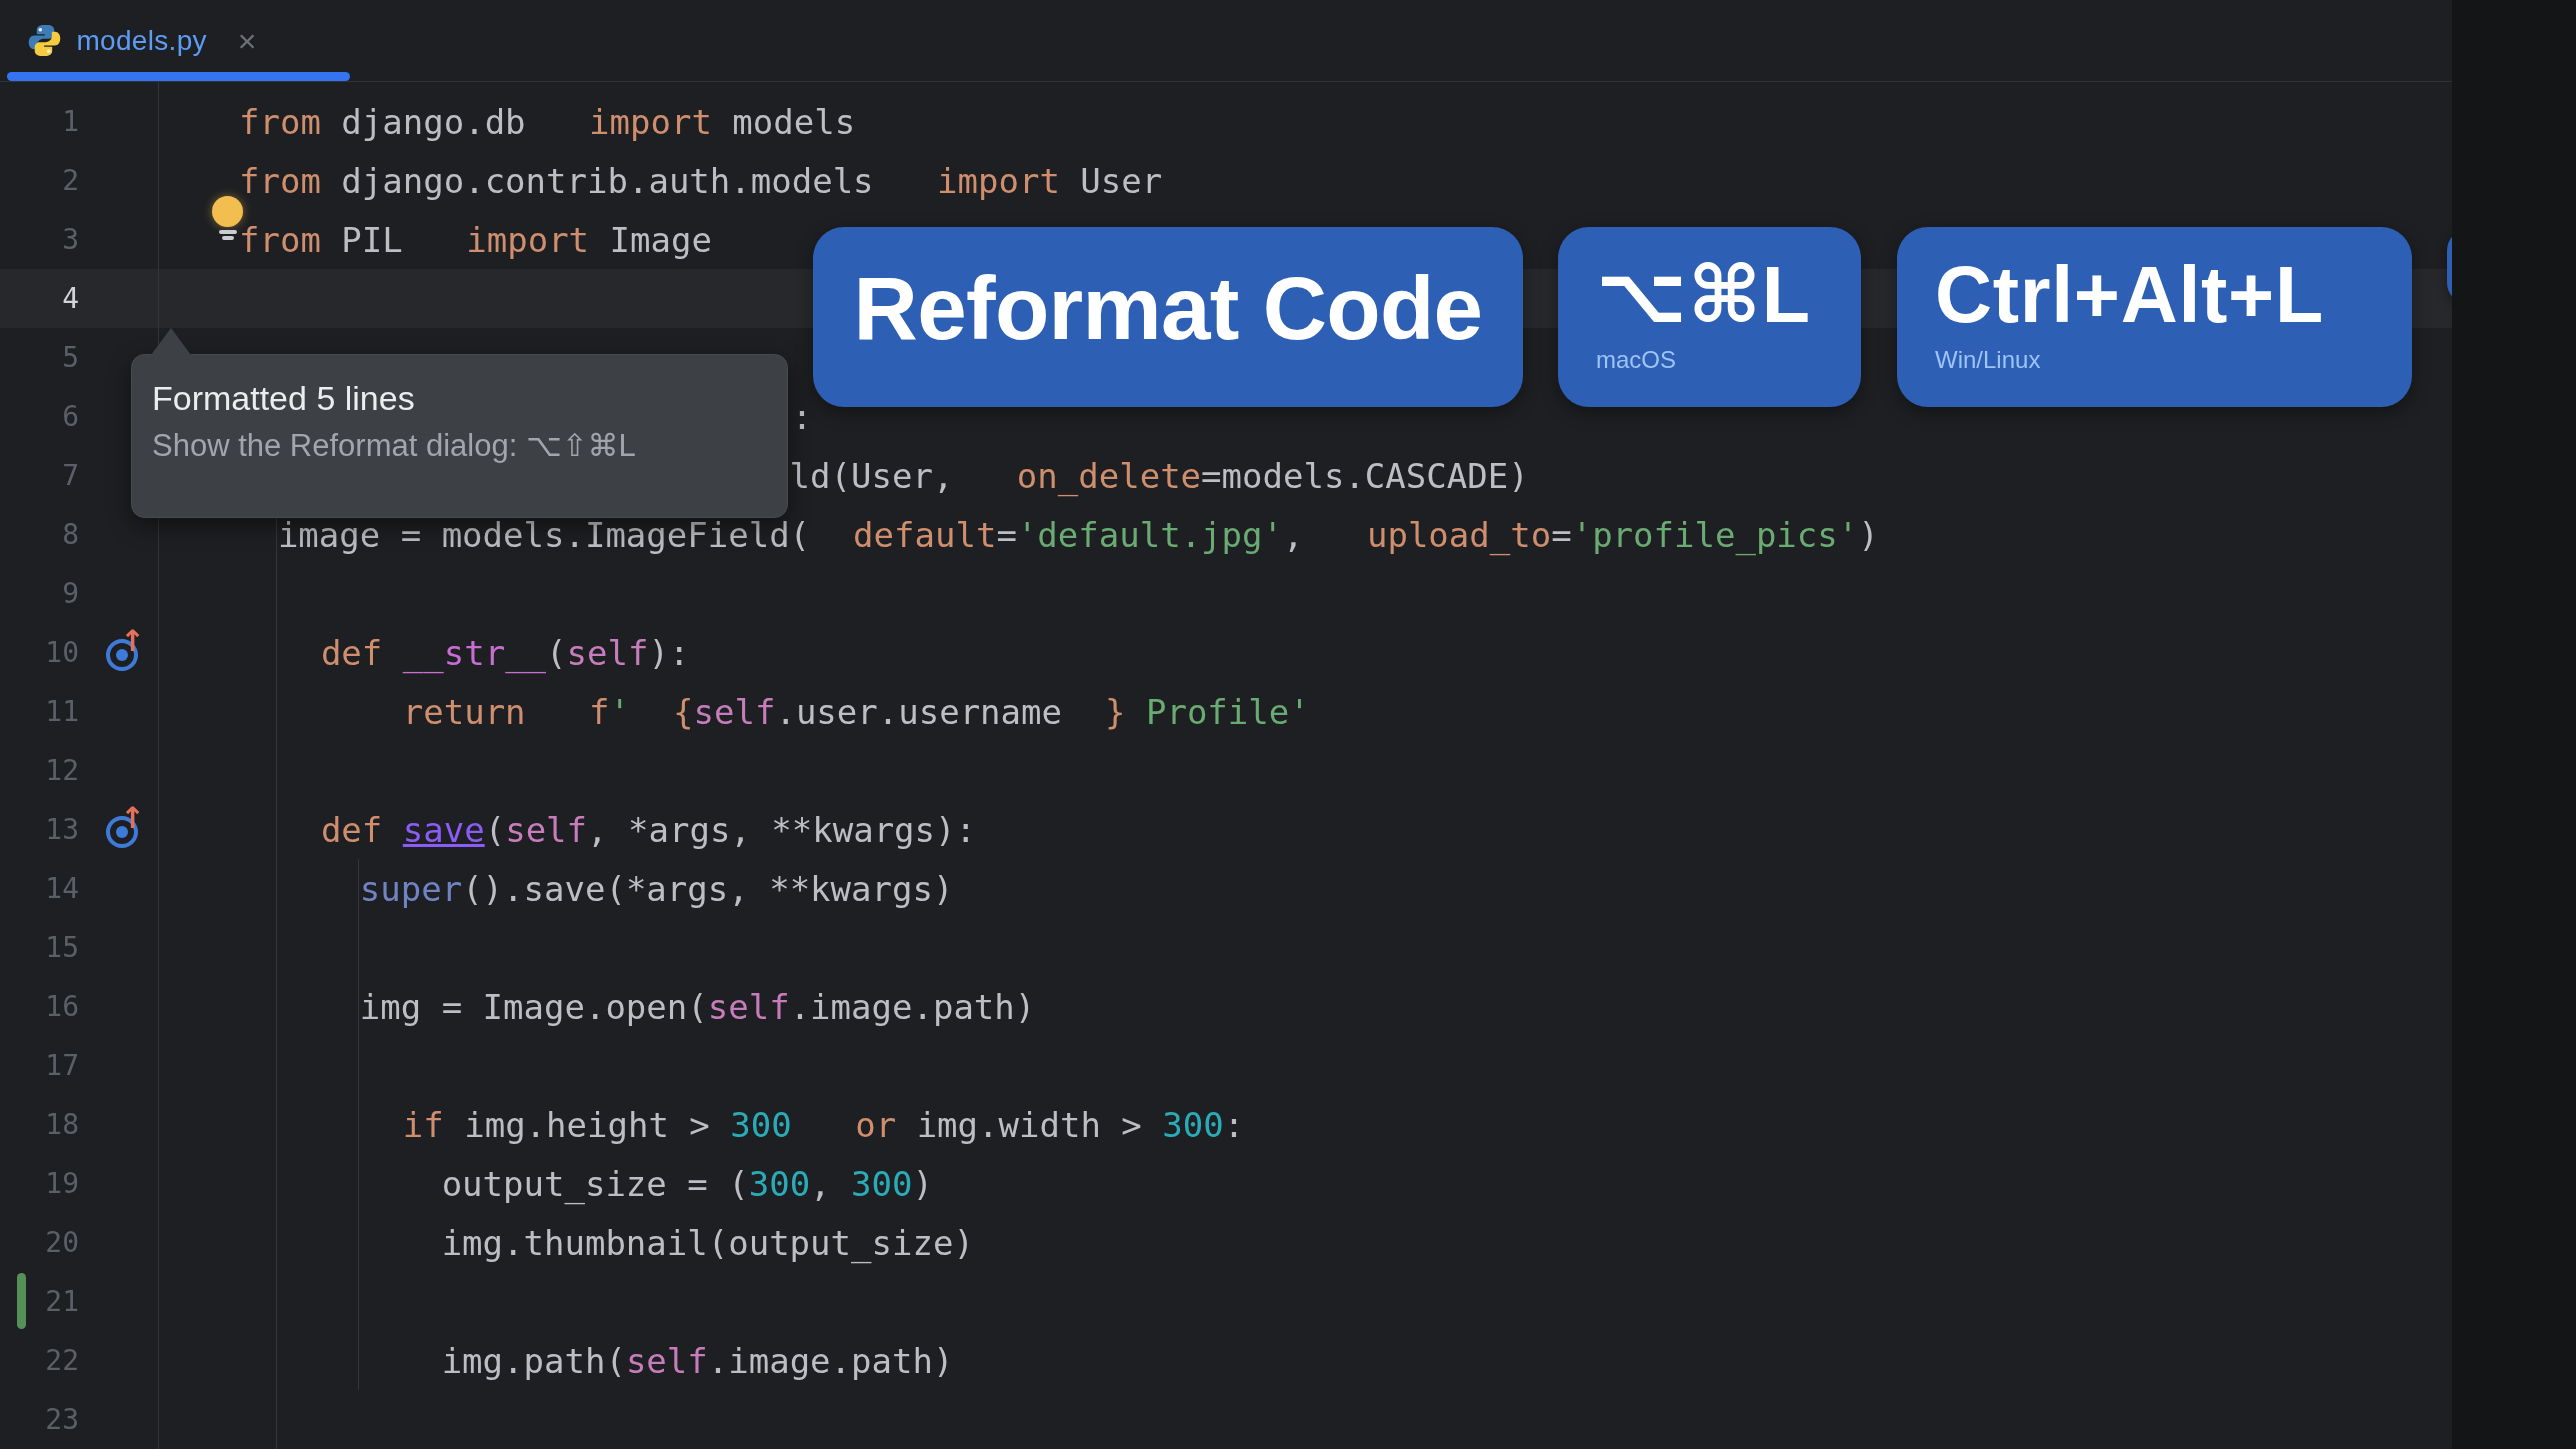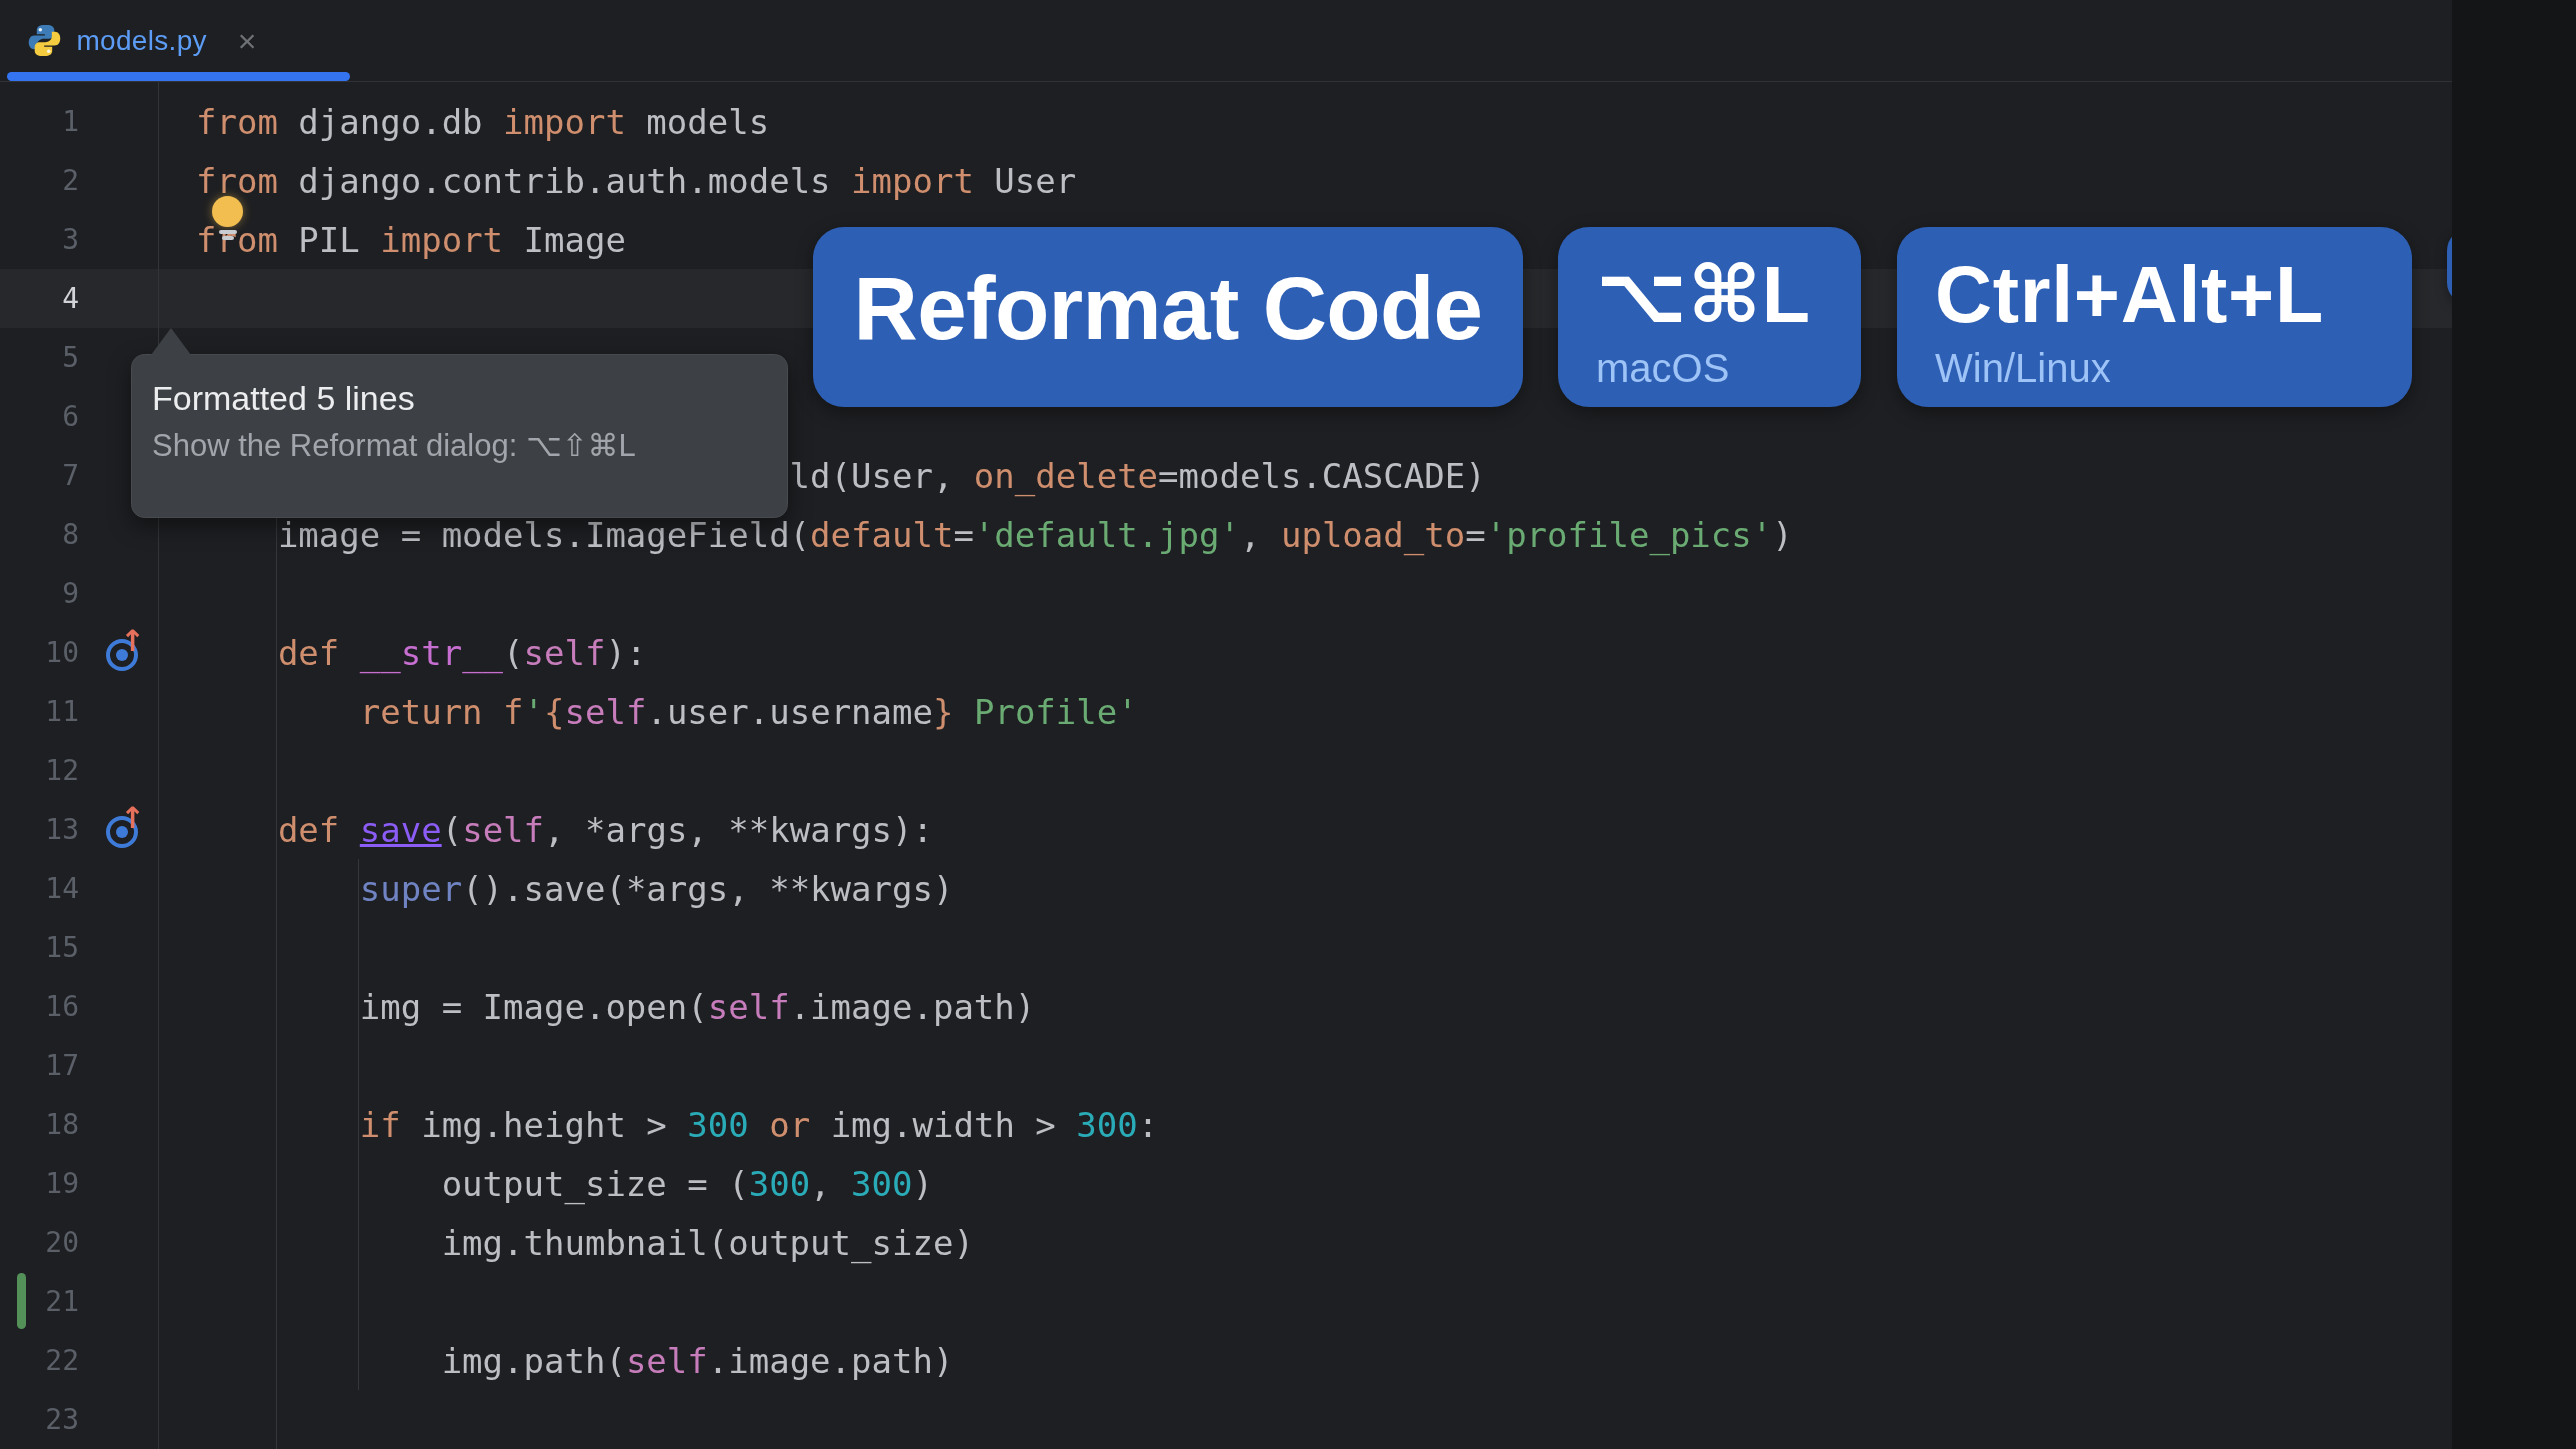--- a/index.html
+++ b/index.html
@@ -19,21 +19,21 @@
   #ig1{left:276px;top:364px;bottom:0;}
   #ig2{left:358px;top:777px;height:531px;}
   .rows{position:absolute;left:0;top:10px;right:0;}
   .row{position:relative;display:flex;height:59px;align-items:center;}
   .row.current{background:#26282B;}
   .ln{width:79px;flex:0 0 79px;text-align:right;font-family:"DejaVu Sans Mono",monospace;
       font-size:28px;color:#5A5F68;}
   .row.current .ln{color:#D1D3D8;}
   .gut{width:117px;flex:0 0 117px;position:relative;height:59px;}
   .code{font-family:"DejaVu Sans Mono",monospace;font-size:34px;white-space:pre;color:#BCBEC4;}
-  .tk-kw{color:#CF8E6D;} .tk-pl{color:#BCBEC4;} .tk-st{color:#6AAB73;} .tk-nu{color:#2AACB8;}
+  .tk-kw{color:#CF8E6D;margin-left:43px;} .tk-pl{color:#BCBEC4;} .tk-st{color:#6AAB73;} .tk-nu{color:#2AACB8;}
   .tk-sf{color:#C77DBB;} .tk-fn{color:#8b5cf6;text-decoration:underline;} .tk-du{color:#C76ED1;} .tk-bi{color:#7084C4;}
   .marker{position:absolute;left:17.4px;top:1.3px;width:8.7px;height:56px;border-radius:4.7px;background:#549159;}
   
   .ovr{position:absolute;left:25.5px;top:12px;width:35px;height:35px;cursor:pointer;}
   .ovr .ring{position:absolute;left:1.3px;top:4px;width:24px;height:24px;border:4px solid #3E7BD8;border-radius:50%;}
   .ovr .dot{position:absolute;left:11.4px;top:14px;width:12px;height:12px;border-radius:50%;background:#3E7BD8;}
   .ovr .arr{position:absolute;right:-5.4px;top:-10.7px;color:#E5705C;font-size:29.5px;
             font-family:"DejaVu Sans",sans-serif;font-weight:bold;}
   
   .bulb{position:absolute;left:212px;top:196px;width:32px;z-index:4;cursor:pointer;}
@@ -53,21 +53,21 @@
   
   .btn{position:absolute;top:227px;height:180px;background:#2D5FB4;border-radius:31px;
        box-sizing:border-box;box-shadow:0 5.4px 17.4px rgba(0,0,0,.35);z-index:6;cursor:pointer;}
   #btn-reformat{left:813px;width:710px;display:flex;align-items:center;justify-content:center;}
   #btn-reformat .big{font-size:89px;font-weight:bold;color:#FFFFFF;letter-spacing:-0.7px;margin-top:-17.4px;}
   .badge{padding:27px 0 0 38px;}
   #badge-mac{left:1558px;width:303px;}
   #badge-win{left:1897px;width:515px;}
   .badge .sc{font-size:79px;font-weight:bold;color:#FFFFFF;line-height:1.05;
              font-family:"Liberation Sans","DejaVu Sans",sans-serif;letter-spacing:0.7px;}
-  .badge .os{font-size:40px;color:#9DC3F7;margin-top:9.4px;}
+  .badge .os{font-size:24px;color:#9DC3F7;margin-top:9.4px;}
   .kebab{position:absolute;left:2447px;top:229px;width:75px;height:75px;border-radius:21.5px;
          background:#2D5FB4;z-index:6;display:flex;flex-direction:column;align-items:center;
          justify-content:center;gap:17.4px;cursor:pointer;box-shadow:0 4px 12px rgba(0,0,0,.35);}
   .kebab i{width:8px;height:8px;border-radius:50%;background:#BDD7F7;}
 </style>
 </head>
 <body>
 
 <div class="window">
 

